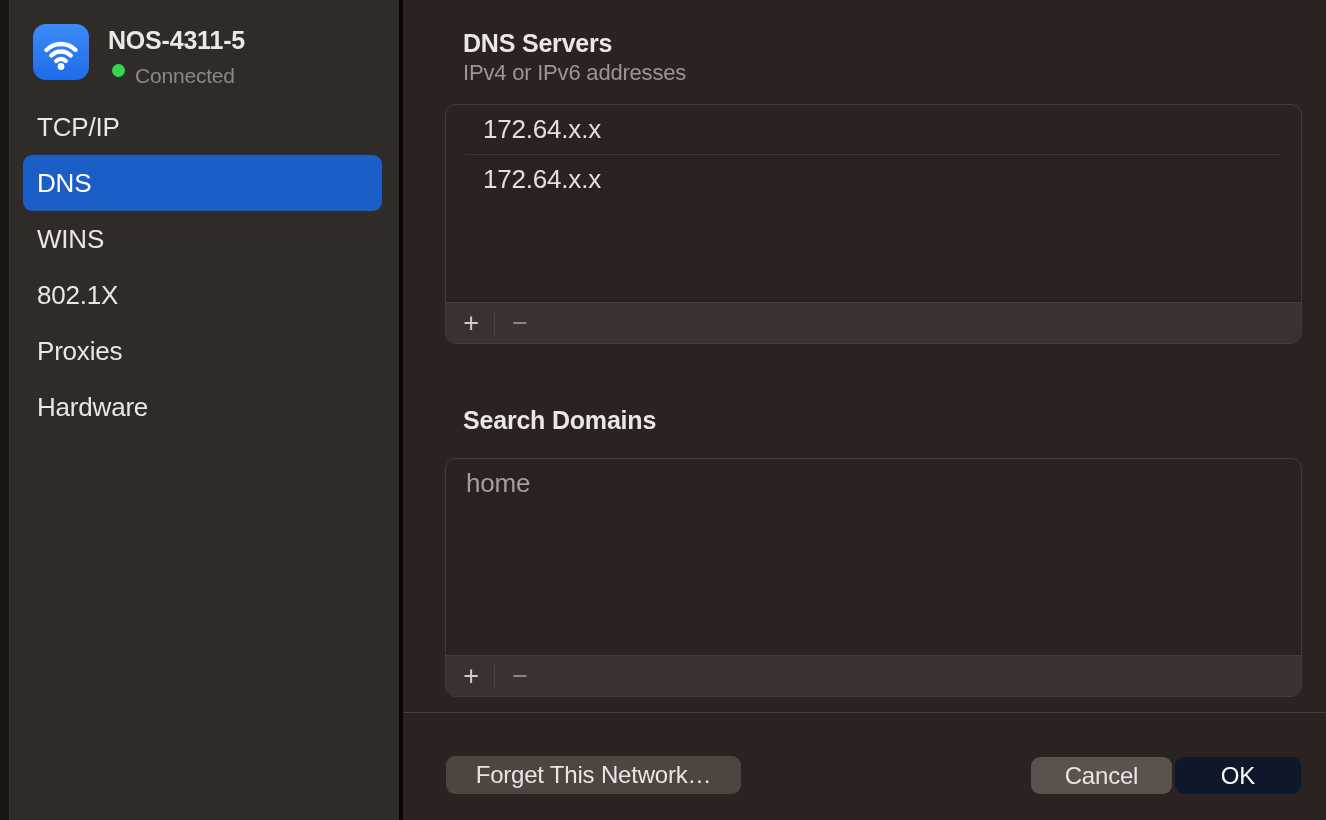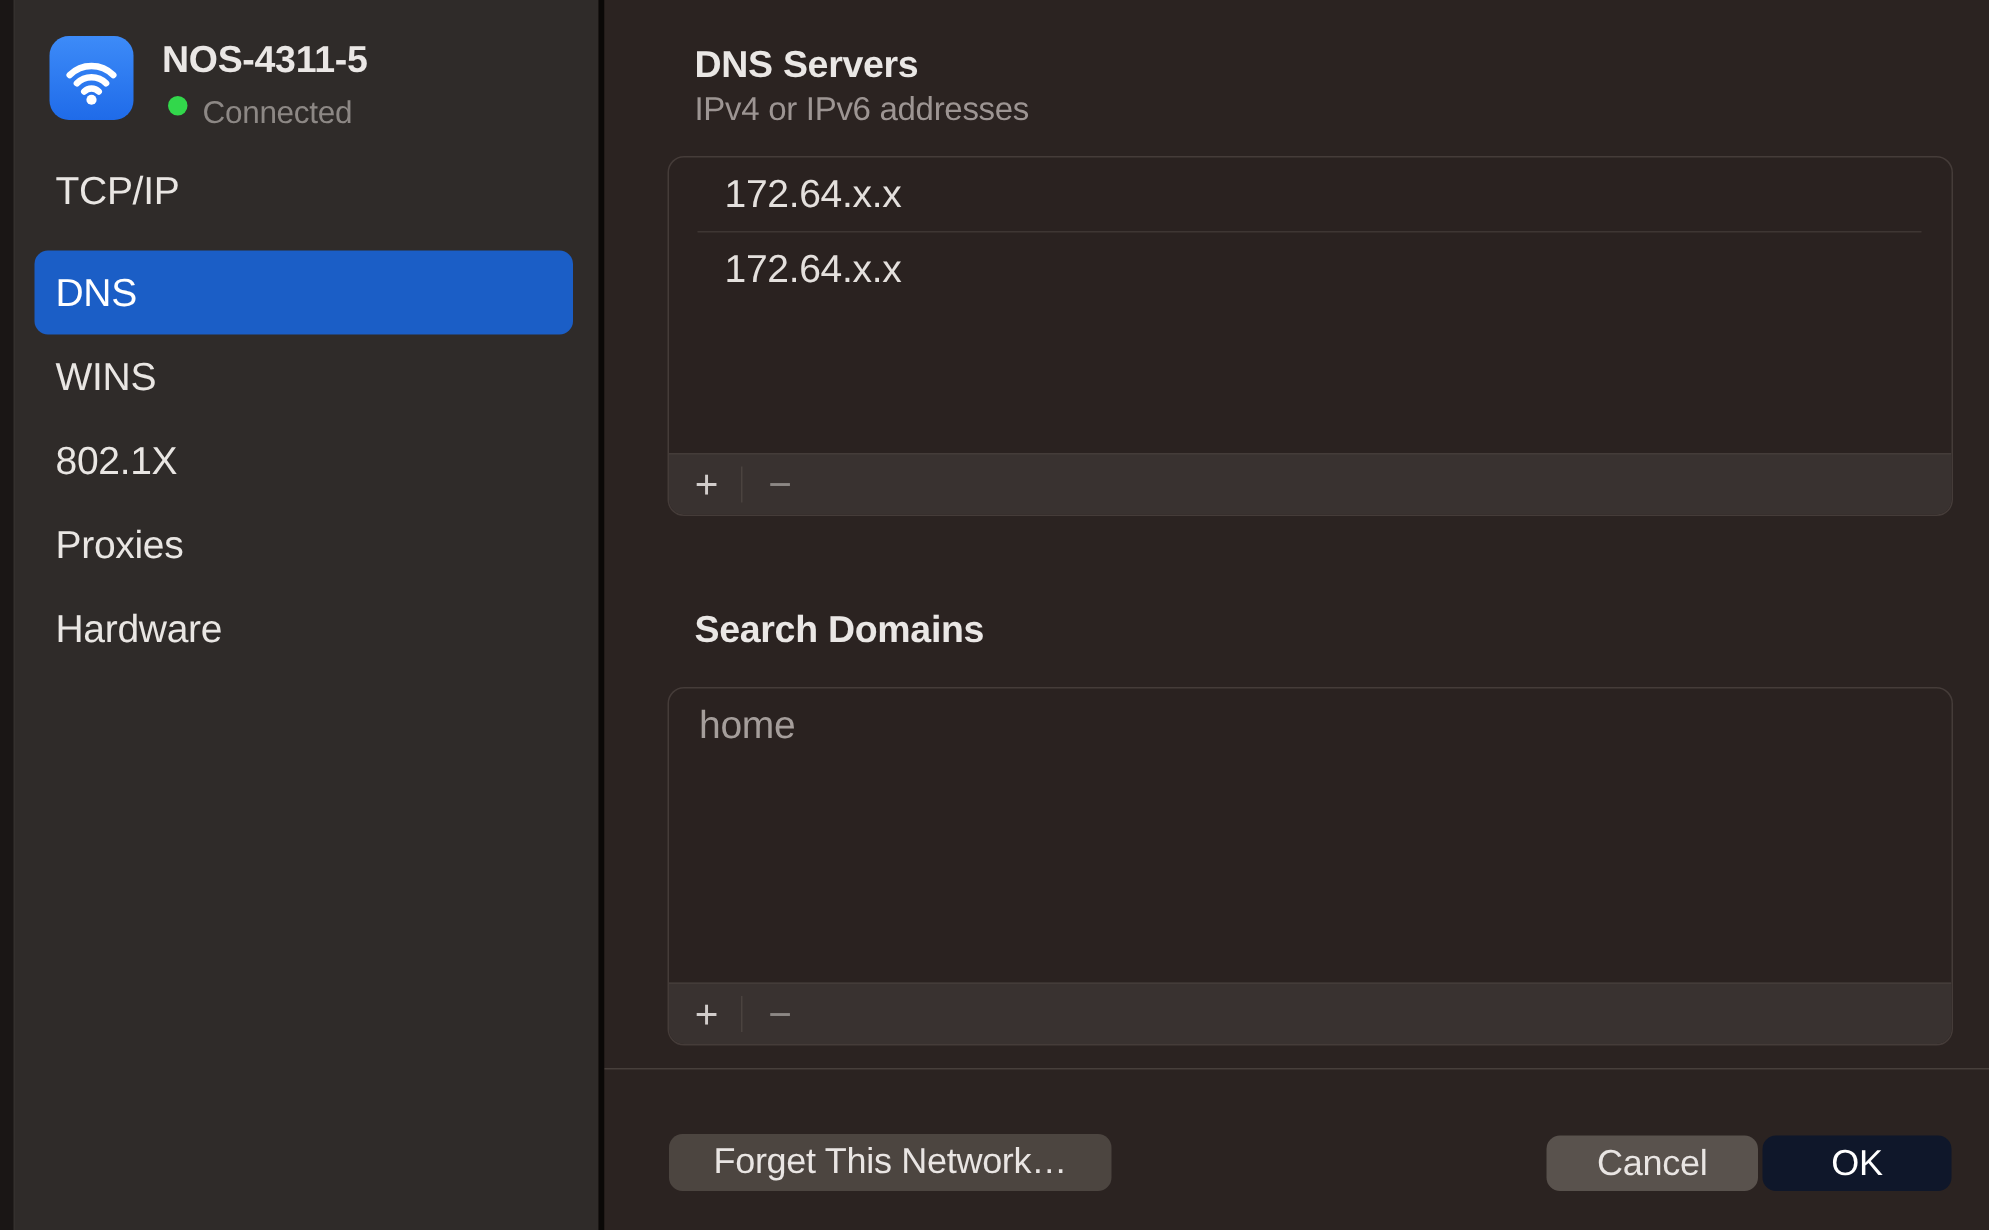--- a/index.html
+++ b/index.html
@@ -34,21 +34,21 @@
   .net-status{position:absolute;left:102px;top:64px;height:22px;display:flex;align-items:flex-start;}
   .status-dot{width:13px;height:13px;border-radius:50%;margin-right:10px;}
   .status-text{font-size:21px;color:#8d8885;}
   .side-items{position:absolute;left:0;top:99px;width:100%;}
   .side-item{
     height:56px;margin-left:13px;width:345px;
     display:flex;align-items:center;
     padding-left:14px;border-radius:9px;
     font-size:26px;color:#e9e6e3;cursor:default;
   }
-  .side-item.selected{background:#1b5ec6;color:#ffffff;margin-top:12px;}
+  .side-item.selected{background:#1b5ec6;color:#ffffff;}
   
   .v-divider{position:absolute;left:399px;top:0;width:4px;height:820px;background:#0a0807;}
   
   .main{position:absolute;left:403px;top:0;width:923px;height:820px;background:#2b2321;}
   .section-title{
     position:absolute;left:60px;
     font-size:25px;font-weight:700;color:#eae7e5;
   }
   .section-subtitle{
     position:absolute;left:60px;

